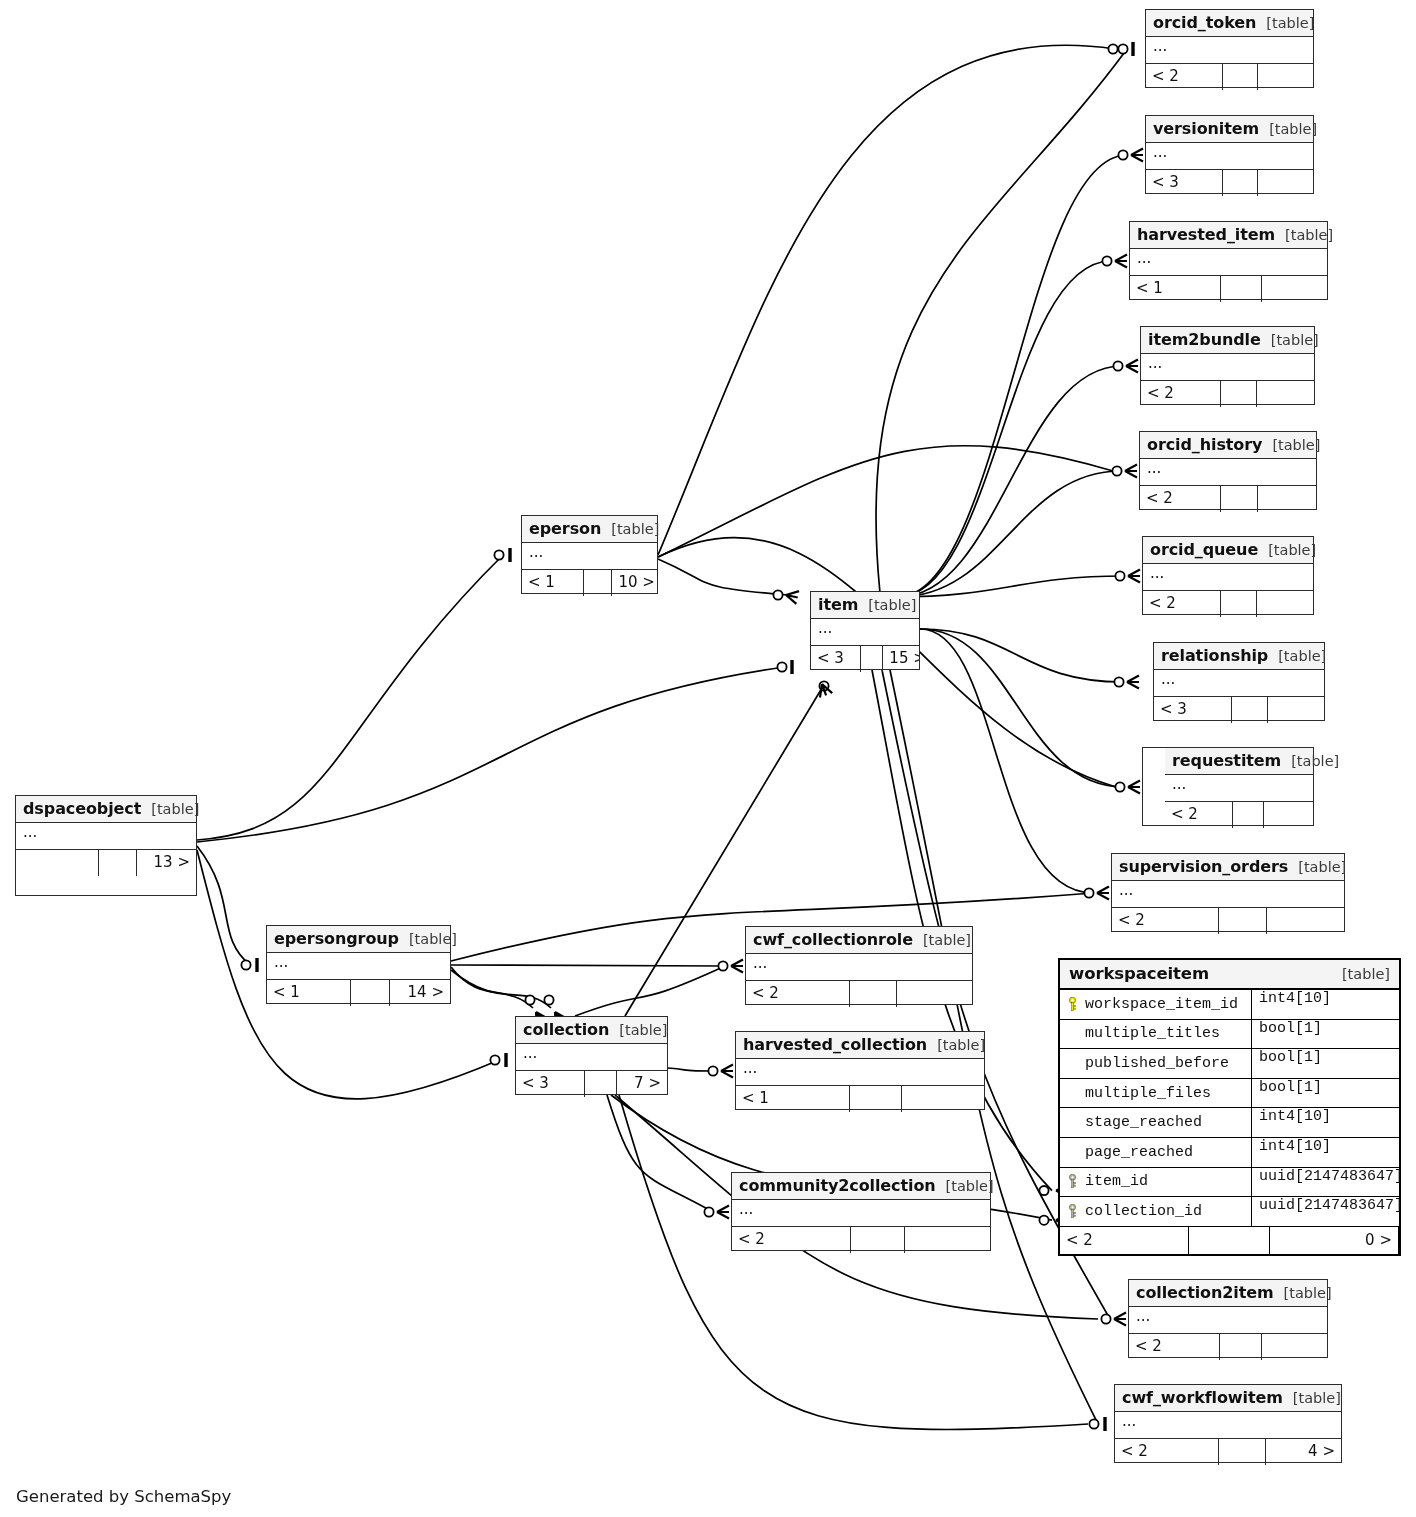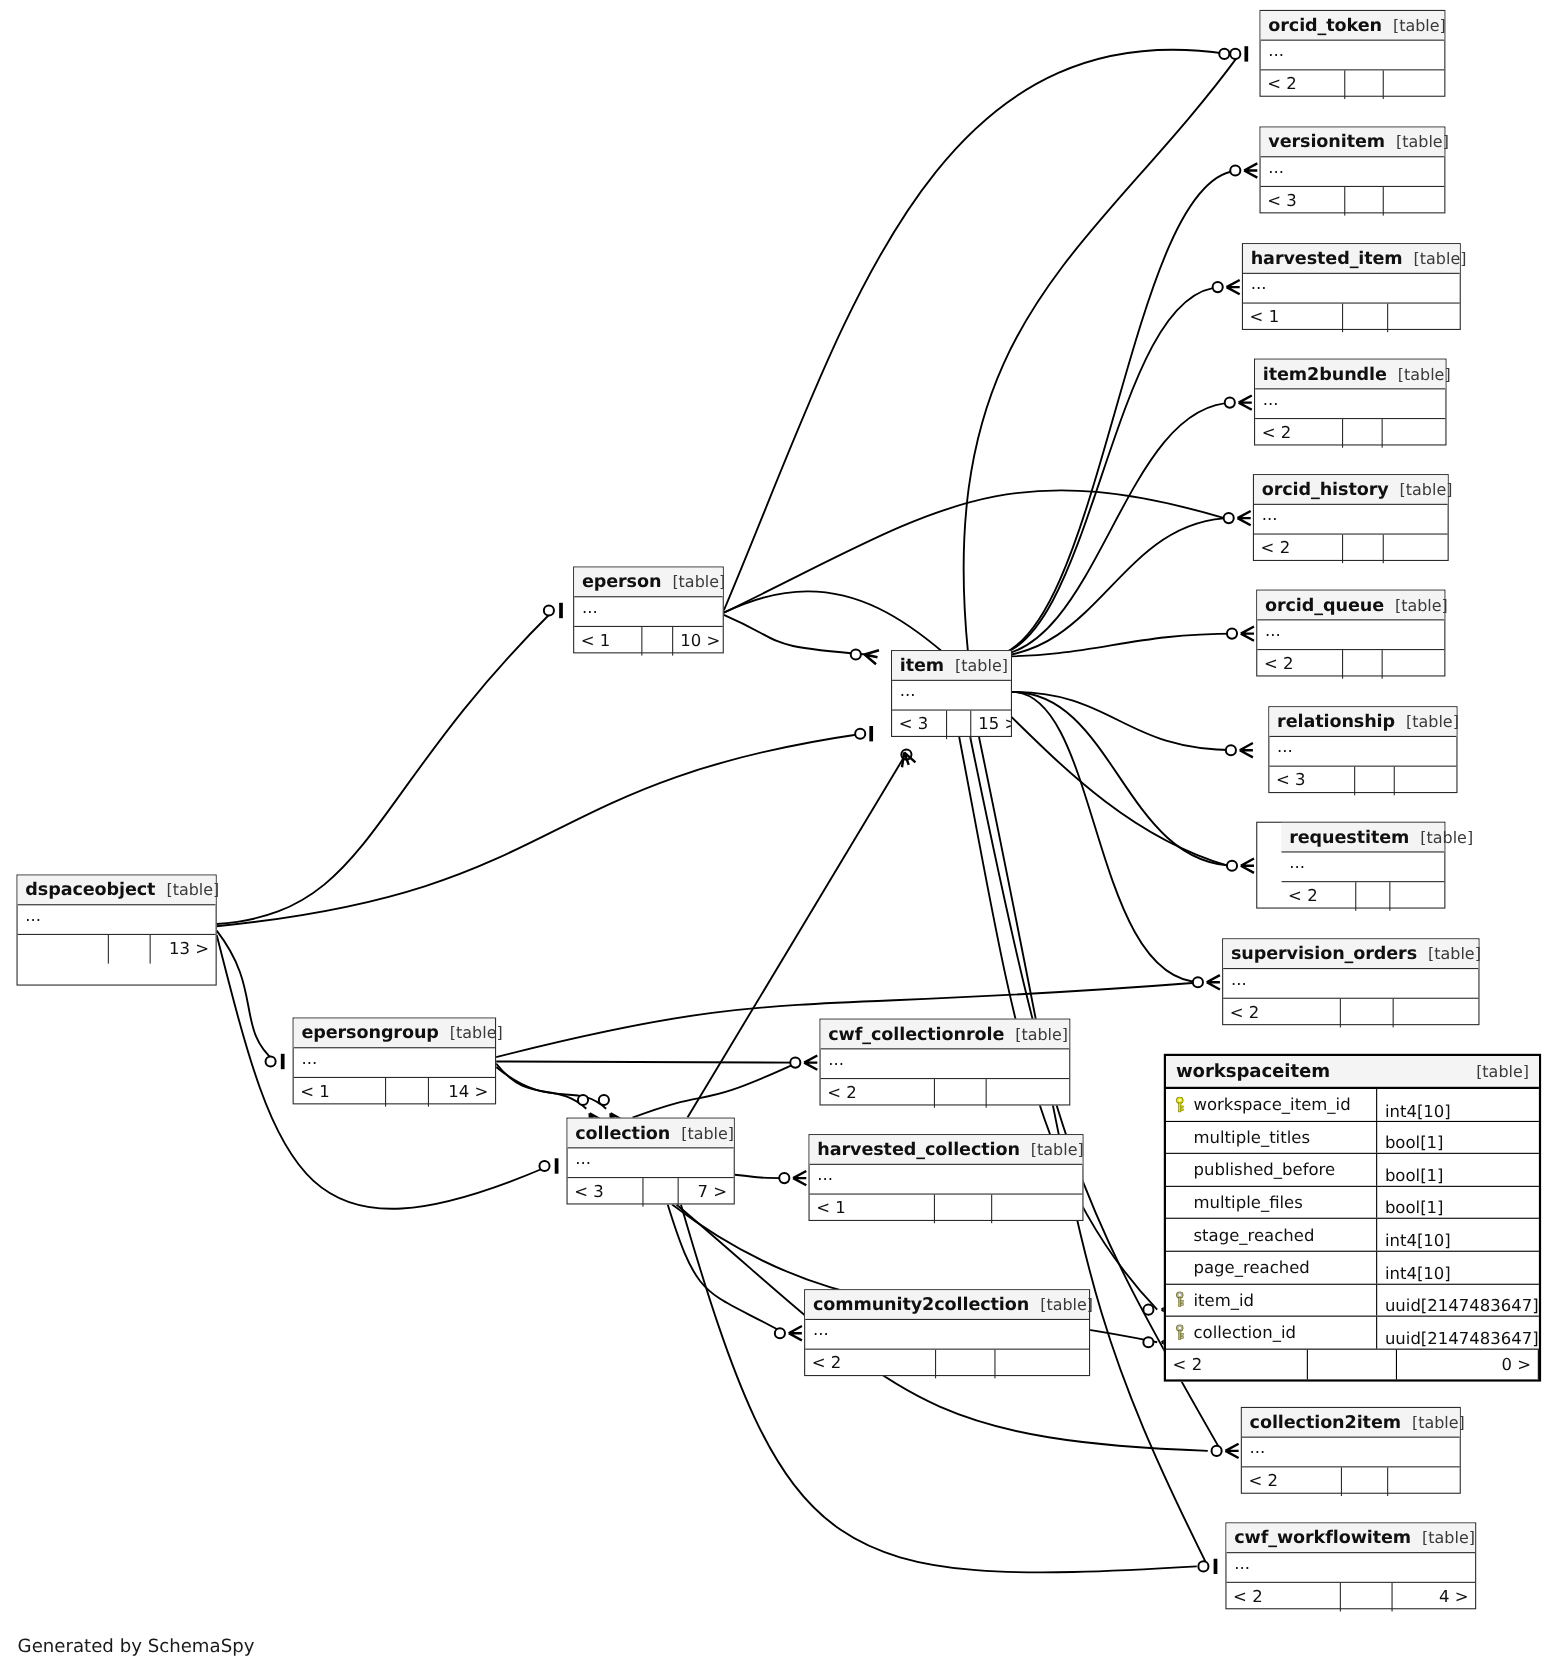--- a/index.html
+++ b/index.html
@@ -91,21 +91,22 @@
   .node.detailed .hdr {
     padding: 4px 9px 5px 9px;
     border-bottom: 2px solid #000;
   }
   .node.detailed .hdr .tname { font-size: 16.5px; }
   .node.detailed .col-row {
     display: flex;
     border-bottom: 1.5px solid #000;
     height: 29.6px;
     box-sizing: border-box;
-    align-items: flex-end;
+    align-items: flex-start;
+    font-family: Liberation Mono, monospace;
   }
   .node.detailed .col-row:last-of-type { border-bottom: 2px solid #000; }
   .node.detailed .col-name {
     flex: 0 0 192px;
     display: flex;
     align-items: center;
     gap: 7px;
     padding-left: 7px;
     border-right: 1.5px solid #000;
     box-sizing: border-box;

